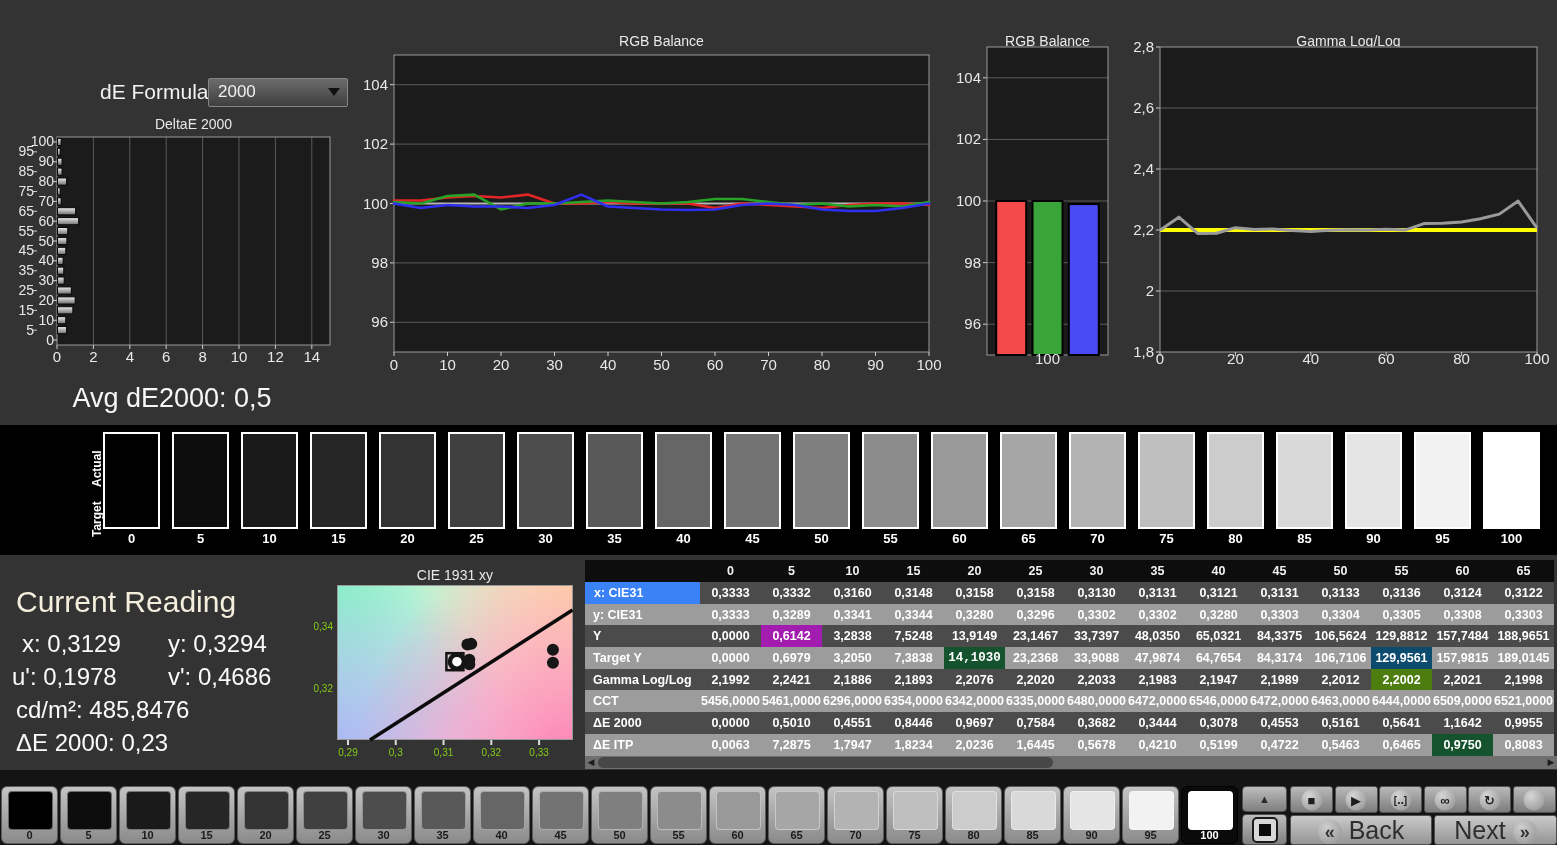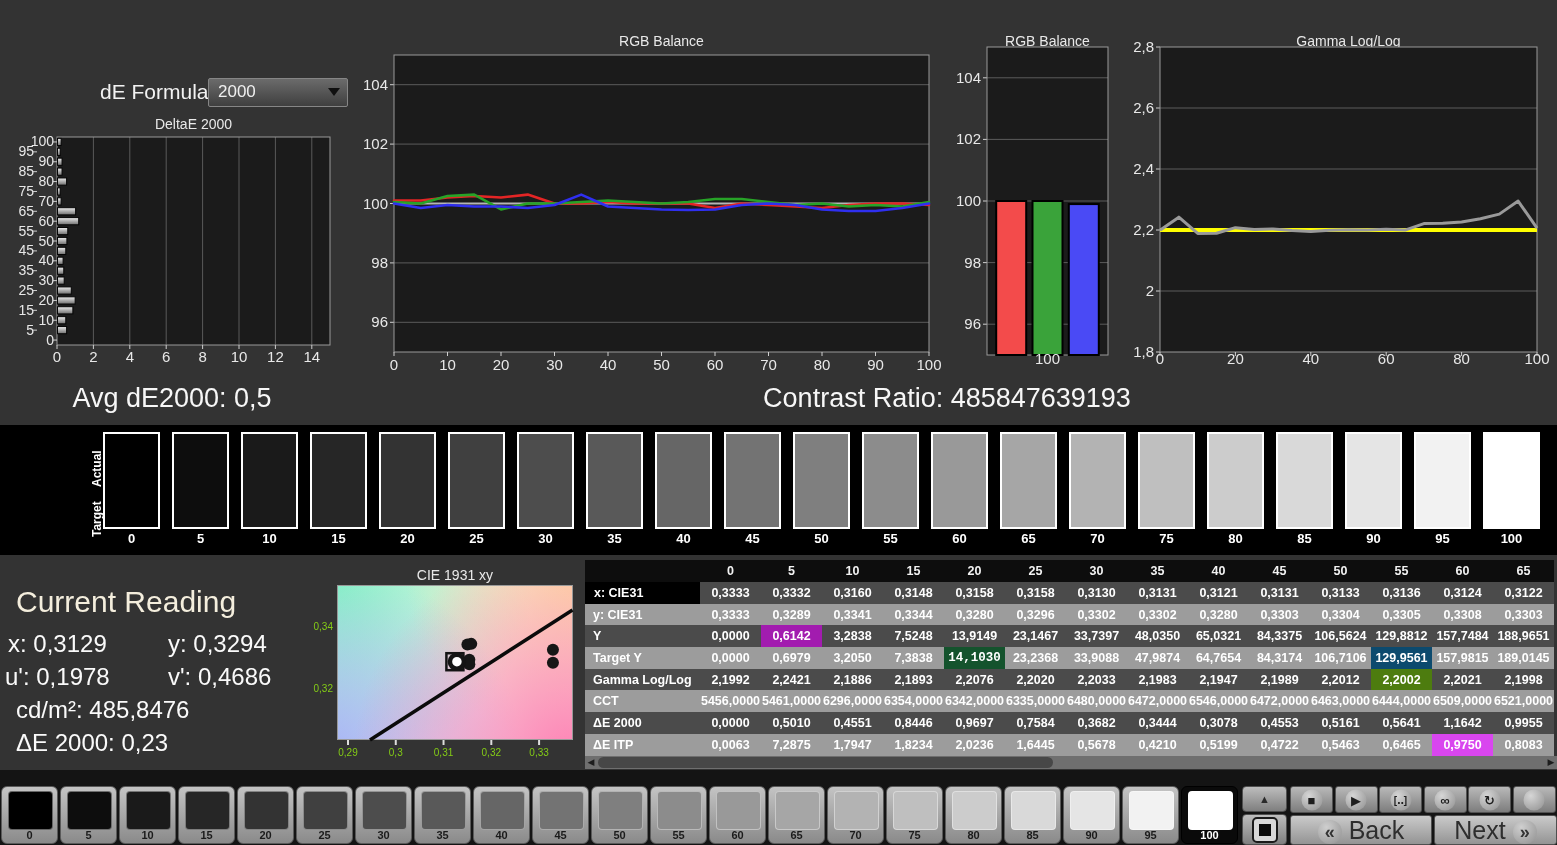--- a/index.html
+++ b/index.html
@@ -266,21 +266,20 @@
       <line x1="184.8" y1="330" x2="184.8" y2="334" stroke="#cfcfcf"></line>
       <text x="260.2" y="342" text-anchor="middle" font-size="15" fill="#e8e8e8" font-family="Liberation Sans, DejaVu Sans, sans-serif">60</text>
       <line x1="260.2" y1="330" x2="260.2" y2="334" stroke="#cfcfcf"></line>
       <text x="335.6" y="342" text-anchor="middle" font-size="15" fill="#e8e8e8" font-family="Liberation Sans, DejaVu Sans, sans-serif">80</text>
       <line x1="335.6" y1="330" x2="335.6" y2="334" stroke="#cfcfcf"></line>
       <text x="411" y="342" text-anchor="middle" font-size="15" fill="#e8e8e8" font-family="Liberation Sans, DejaVu Sans, sans-serif">100</text>
       <line x1="411" y1="330" x2="411" y2="334" stroke="#cfcfcf"></line>
     </svg>
 
   <div class="stat" style="left:172px;">Avg dE2000: 0,5</div>
-  <div class="stat" style="left:947px;">Contrast Ratio: 485847639193</div>
 
   <div class="strip">
     <div class="vlabel" style="left:72px;top:30px;width:50px;">Actual</div>
     <div class="vlabel" style="left:72px;top:80px;width:50px;">Target</div>
     <div id="strip-swatches">
         <div class="swatch" style="left: 103px;">
           <div style="background: rgb(0, 0, 0);"></div>
           <div style="background: rgb(0, 0, 0);"></div>
         </div>
         <div class="swatch-lab" style="left: 103px;">0</div>
@@ -381,23 +380,23 @@
         <div class="swatch-lab" style="left: 1414px;">95</div>
         <div class="swatch" style="left: 1483px;">
           <div style="background: rgb(255, 255, 255);"></div>
           <div style="background: rgb(255, 255, 255);"></div>
         </div>
         <div class="swatch-lab" style="left: 1483px;">100</div>
       </div>
   </div>
 
   <div class="cr-head">Current Reading</div>
-  <div class="cr" style="left:8px;top:630px;">x: 0,3129</div>
+  <div class="cr" style="left:22px;top:630px;">x: 0,3129</div>
   <div class="cr" style="left:168px;top:630px;">y: 0,3294</div>
-  <div class="cr" style="left:5px;top:663px;">u': 0,1978</div>
+  <div class="cr" style="left:12px;top:663px;">u': 0,1978</div>
   <div class="cr" style="left:168px;top:663px;">v': 0,4686</div>
   <div class="cr" style="left:16px;top:696px;">cd/m²: 485,8476</div>
   <div class="cr" style="left:16px;top:729px;">ΔE 2000: 0,23</div>
 
   <div class="cie-bg"></div>
   <svg id="cie-svg" style="left:337px;top:585px;" width="236" height="162">
       <line x1="32.96356275303626" y1="155" x2="235.5222672064778" y2="25.050505050505077" stroke="#0b0b0b" stroke-width="3.5"></line>
       <circle cx="130.4210526315789" cy="59.49494949494939" r="6" fill="#161616"></circle>
       <circle cx="134.24291497975716" cy="58.86868686868683" r="6" fill="#161616"></circle>
       <circle cx="132.33198380566802" cy="74.83838383838379" r="6" fill="#161616"></circle>
@@ -434,21 +433,21 @@
         <div class="tcell" style="width: 61px;">30</div>
         <div class="tcell" style="width: 61px;">35</div>
         <div class="tcell" style="width: 61px;">40</div>
         <div class="tcell" style="width: 61px;">45</div>
         <div class="tcell" style="width: 61px;">50</div>
         <div class="tcell" style="width: 61px;">55</div>
         <div class="tcell" style="width: 61px;">60</div>
         <div class="tcell" style="width: 61px;">65</div>
       </div>
       <div class="trow">
-        <div class="tcell tlabel" style="background: #000000; padding-left: 9px;">x: CIE31</div>
+        <div class="tcell tlabel" style="background: #3b82f6; padding-left: 9px;">x: CIE31</div>
         <div class="tcell" style="width: 61px; background: rgb(75, 75, 75);">0,3333</div>
         <div class="tcell" style="width: 61px; background: rgb(75, 75, 75);">0,3332</div>
         <div class="tcell" style="width: 61px; background: rgb(75, 75, 75);">0,3160</div>
         <div class="tcell" style="width: 61px; background: rgb(75, 75, 75);">0,3148</div>
         <div class="tcell" style="width: 61px; background: rgb(75, 75, 75);">0,3158</div>
         <div class="tcell" style="width: 61px; background: rgb(75, 75, 75);">0,3158</div>
         <div class="tcell" style="width: 61px; background: rgb(75, 75, 75);">0,3130</div>
         <div class="tcell" style="width: 61px; background: rgb(75, 75, 75);">0,3131</div>
         <div class="tcell" style="width: 61px; background: rgb(75, 75, 75);">0,3121</div>
         <div class="tcell" style="width: 61px; background: rgb(75, 75, 75);">0,3131</div>
@@ -566,21 +565,21 @@
         <div class="tcell" style="width: 61px; background: rgb(156, 156, 156);">1,7947</div>
         <div class="tcell" style="width: 61px; background: rgb(156, 156, 156);">1,8234</div>
         <div class="tcell" style="width: 61px; background: rgb(156, 156, 156);">2,0236</div>
         <div class="tcell" style="width: 61px; background: rgb(156, 156, 156);">1,6445</div>
         <div class="tcell" style="width: 61px; background: rgb(156, 156, 156);">0,5678</div>
         <div class="tcell" style="width: 61px; background: rgb(156, 156, 156);">0,4210</div>
         <div class="tcell" style="width: 61px; background: rgb(156, 156, 156);">0,5199</div>
         <div class="tcell" style="width: 61px; background: rgb(156, 156, 156);">0,4722</div>
         <div class="tcell" style="width: 61px; background: rgb(156, 156, 156);">0,5463</div>
         <div class="tcell" style="width: 61px; background: rgb(156, 156, 156);">0,6465</div>
-        <div class="tcell" style="width: 61px; background: #d946ef;">0,9750</div>
+        <div class="tcell" style="width: 61px; background: #14532d;">0,9750</div>
         <div class="tcell" style="width: 61px; background: rgb(156, 156, 156);">0,8083</div>
       </div>
     </div>
   <div class="scrollbar">
     <div class="sb-arrow" style="left:0;">◀</div>
     <div class="sb-thumb"></div>
     <div class="sb-arrow" style="right:0;">▶</div>
   </div>
 
   <div class="bottombar">

